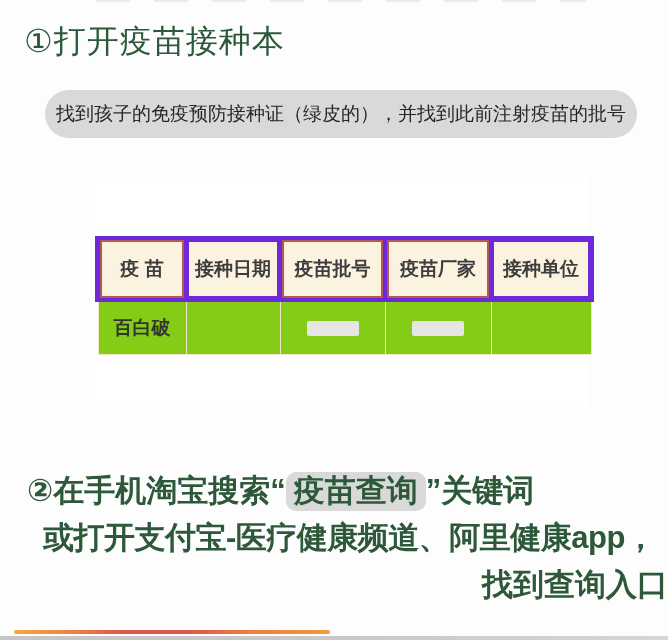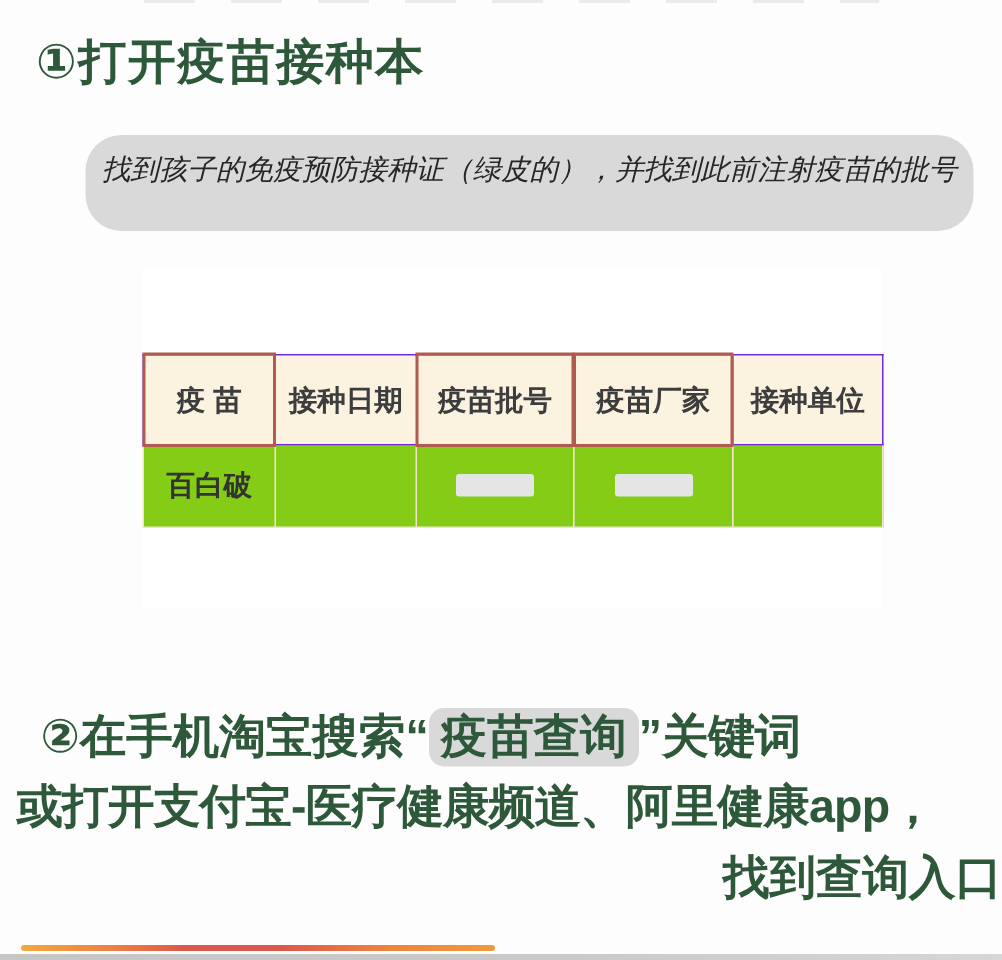--- a/index.html
+++ b/index.html
@@ -13,61 +13,60 @@
 
   
   .top-remnant {
     position:absolute; top:0; left:96px; width:490px; height:2px;
     background:repeating-linear-gradient(90deg,#e3e3e3 0 34px,transparent 34px 58px);
     opacity:.7;
   }
 
   .step-heading {
     position:absolute; left:24px; top:20px;
-    font-size:32px; font-weight:bold; color:#2d5839; letter-spacing:1px;
+    font-size:32px; font-weight:normal; color:#2d5839; letter-spacing:1px;
     white-space:nowrap;
   }
 
   .note-pill {
-    position:absolute; left:57px; top:90px; width:592px; height:64px;
+    position:absolute; left:45px; top:90px; width:592px; height:48px;
     background:#d9d9d9; border-radius:24px;
     font-size:19px; color:#262626; text-align:center; line-height:48px;
     white-space:nowrap;
-    font-style:italic;
   }
 
   .record-card { position:absolute; left:95px; top:178px; width:493px; height:228px; background:#ffffff; }
   .record-title {
     position:absolute; top:12px; left:0; width:100%;
     text-align:center; font-size:20px; font-weight:bold; color:#e0675b;
     letter-spacing:1px;
   }
   table.record { position:absolute; top:58px; left:0; width:493px; border-collapse:collapse; table-layout:fixed; }
   table.record th {
-    height:60px; background:#fbf2e0; border:1px solid #6d28d9;
+    height:60px; background:#fbf2e0; border:6px solid #6d28d9;
     font-size:19px; font-weight:bold; color:#3d3d3d; text-align:center;
     position:relative;
   }
   table.record th.hl::after {
     content:""; position:absolute; top:-2px; left:-1px; right:-1px; bottom:-2px;
     border:2px solid #b25a50; pointer-events:none;
   }
   table.record td {
     height:55px; background:#84cc16; border:1px solid #f2e4cb;
     font-size:19px; font-weight:bold; color:#333333; text-align:center;
   }
   .redacted-bar {
     display:inline-block; width:52px; height:15px;
     background:#e5e5e5; border-radius:2px; vertical-align:middle;
   }
 
   .step2 { position:absolute; left:0; top:467px; width:668px; color:#2d5839; font-weight:bold; }
   .step2 .line { font-size:31px; line-height:47px; white-space:nowrap; }
   .step2 .l1 { padding-left:27px; }
-  .step2 .l2 { padding-left:11px; letter-spacing:-0.5px; }
+  .step2 .l2 { padding-left:31px; letter-spacing:-0.5px;margin-left:12px; }
   .step2 .l3 { text-align:right; }
   .kw-highlight {
     background:#d9d9d9; border-radius:10px; padding:1px 8px 3px 8px;
   }
   .quote { color:#2d5839; }
 
   .bottom-orange-bar {
     position:absolute; left:14px; top:630px; width:316px; height:4px;
     border-radius:2px;
     background:linear-gradient(90deg,#f3a93e 0%,#eb7a43 22%,#de574c 35%,#de574c 55%,#ec8040 75%,#ef9a3c 100%);

